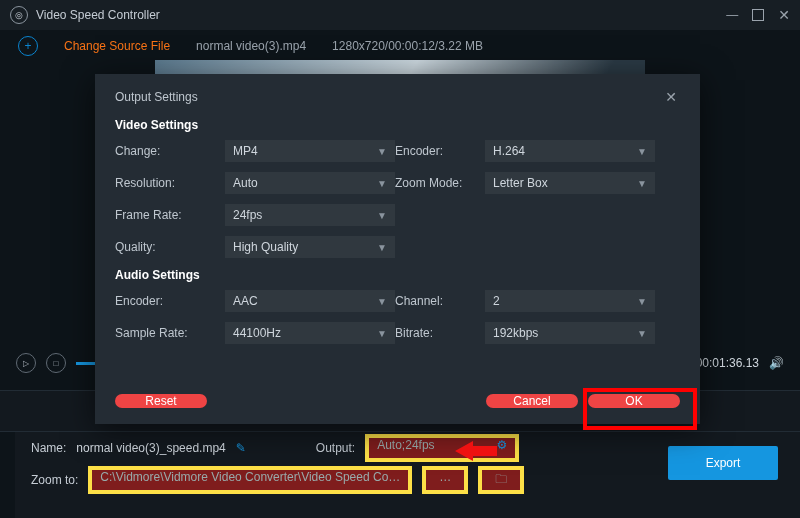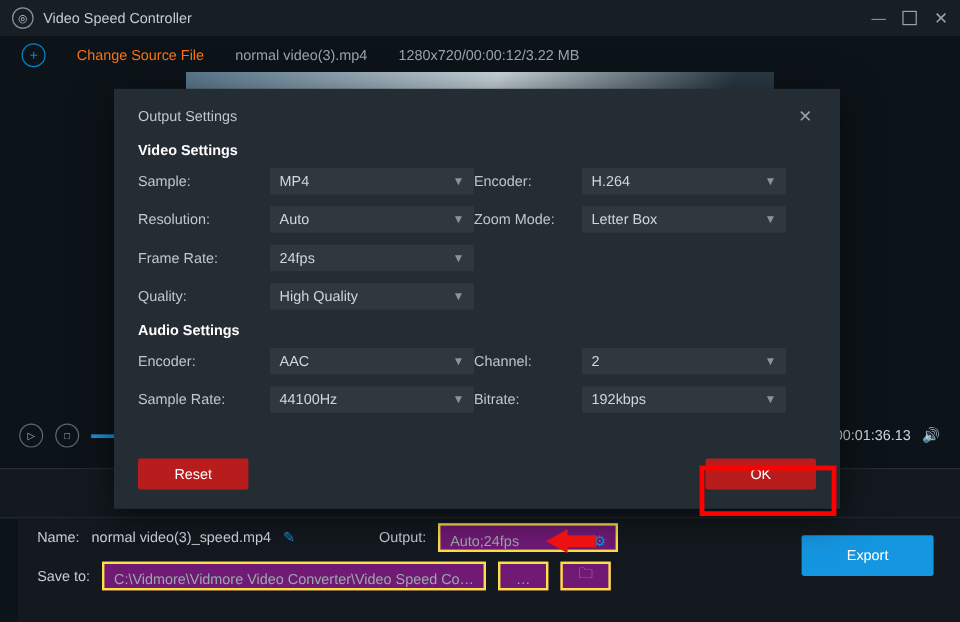--- a/index.html
+++ b/index.html
@@ -10,33 +10,33 @@
   .toolbar{height:32px;display:flex;align-items:center;padding:0 18px;gap:26px;font-size:12px;background:#0d1419}
   .plus-icon{width:18px;height:18px;border:1.5px solid #0a84cf;border-radius:50%;color:#0a84cf;display:flex;align-items:center;justify-content:center}
   .video-area{position:absolute;left:155px;top:60px;width:490px;height:290px;background:linear-gradient(120deg,#5b7a8f 0%,#cdd9e0 40%,#2b3a45 70%);z-index:0}
   .transport{position:absolute;left:0;top:350px;width:800px;height:26px;display:flex;align-items:center;padding:0 16px;gap:10px;box-sizing:border-box}
   .tbtn{width:18px;height:18px;border:1px solid #606a74;border-radius:50%;display:flex;align-items:center;justify-content:center;color:#aab2bb;font-size:8px}
   .track{flex:1;height:3px;background:#2a333b;position:relative}
   .track-fill{position:absolute;height:3px;left:0;width:7%;background:#1596e0}
   .sep{position:absolute;left:0;top:390px;width:800px;height:40px;background:#13191f;border-top:1px solid #222c35;border-bottom:1px solid #222c35}
   .bottom{position:absolute;left:15px;top:432px;width:800px;height:86px;background:#13191f}
   .brow{display:flex;align-items:center;height:32px;padding:0 16px;gap:10px}
-  .field{background:#701a75;border:2px solid #fde047;height:20px;display:flex;align-items:flex-end;padding:0 8px;color:#9aa;}
+  .field{background:#7f1d1d;border:4px solid #fde047;height:20px;display:flex;align-items:flex-start;padding:0 8px;color:#9aa;}
   .export-btn{position:absolute;right:22px;top:446px;width:110px;height:34px;background:#1596e0;color:#fff;display:flex;align-items:center;justify-content:center;border-radius:2px}
   
   .dialog{position:absolute;left:95px;top:74px;width:605px;height:350px;background:#242c34;box-shadow:0 6px 30px rgba(0,0,0,.6);z-index:5;padding:14px 20px 16px;box-sizing:border-box}
   .dlg-head{display:flex;justify-content:space-between;align-items:center;margin-bottom:12px;color:#bfc7cf}
   .dlg-close{width:18px;height:18px;display:flex;align-items:center;justify-content:center;color:#9aa3ac;font-size:14px}
   .section{color:#ffffff;font-weight:700;margin:6px 0 8px}
   .grid{display:grid;grid-template-columns:110px 170px 90px 170px;row-gap:10px;align-items:center}
   .lbl{color:#bfc7cf}
   .sel{height:22px;background:#30383f;border:none;display:flex;align-items:center;justify-content:space-between;padding:0 8px;color:#cfd6dd;font-size:12px}
   .sel .chev{color:#8a949e;font-size:10px}
   .dlg-btns{position:absolute;bottom:16px;left:20px;right:20px;display:flex;justify-content:space-between;align-items:center}
-  .btn{width:92px;height:26px;background:#b91c1c;color:#fff;display:flex;align-items:center;justify-content:center;font-size:12px;border-radius:2px}
+  .btn{width:92px;height:14px;background:#ef4444;color:#fff;display:flex;align-items:center;justify-content:center;font-size:12px;border-radius:13px}
   .callout-ok{position:absolute;left:583px;top:388px;width:114px;height:42px;border:4px solid #f00;z-index:20;box-sizing:border-box}
   .callout-gear{position:absolute;left:455px;top:438px;z-index:6}
   svg{display:block}
 </style>
 </head>
 <body>
 
 <div class="titlebar">
   <div class="title-left">
     <span class="logo">◎</span>
@@ -77,38 +77,38 @@
     <span style="color:#1596e0">✎</span>
     <span style="width:50px"></span>
     <span>Output:</span>
     <div class="field" style="width:130px">
       <span>Auto;24fps</span>
       <span style="flex:1"></span>
       <span style="color:#1596e0">⚙</span>
     </div>
   </div>
   <div class="brow">
-    <span>Save to:</span>
+    <span>Zoom to:</span>
     <div class="field" style="width:300px">
       <span style="white-space:nowrap;overflow:hidden;text-overflow:ellipsis">C:\Vidmore\Vidmore Video Converter\Video Speed Controller</span>
     </div>
     <div class="field" style="width:22px;justify-content:center">…</div>
     <div class="field" style="width:22px;justify-content:center">🗀</div>
   </div>
 </div>
 <div class="export-btn">Export</div>
 
 <div class="dialog">
   <div class="dlg-head">
     <span>Output Settings</span>
     <span class="dlg-close">✕</span>
   </div>
   <div class="section">Video Settings</div>
   <div class="grid">
-    <span class="lbl">Sample:</span>
+    <span class="lbl">Change:</span>
     <div class="sel">
         <span>MP4</span>
         <span class="chev">▼</span>
       </div>
     <span class="lbl">Encoder:</span>
     <div class="sel">
         <span>H.264</span>
         <span class="chev">▼</span>
       </div>
 
@@ -159,20 +159,21 @@
       </div>
     <span class="lbl">Bitrate:</span>
     <div class="sel">
         <span>192kbps</span>
         <span class="chev">▼</span>
       </div>
   </div>
   <div class="dlg-btns">
     <div class="btn">Reset</div>
     <div style="display:flex;gap:10px">
+      <div class="btn">Cancel</div>
       <div class="btn">OK</div>
     </div>
   </div>
 </div>
 
 <div class="callout-ok"></div>
 <div class="callout-gear">
   <svg width="42" height="26">
       <polygon points="0,13 18,3 18,8 42,8 42,18 18,18 18,23" fill="#e11"></polygon>
     </svg>

